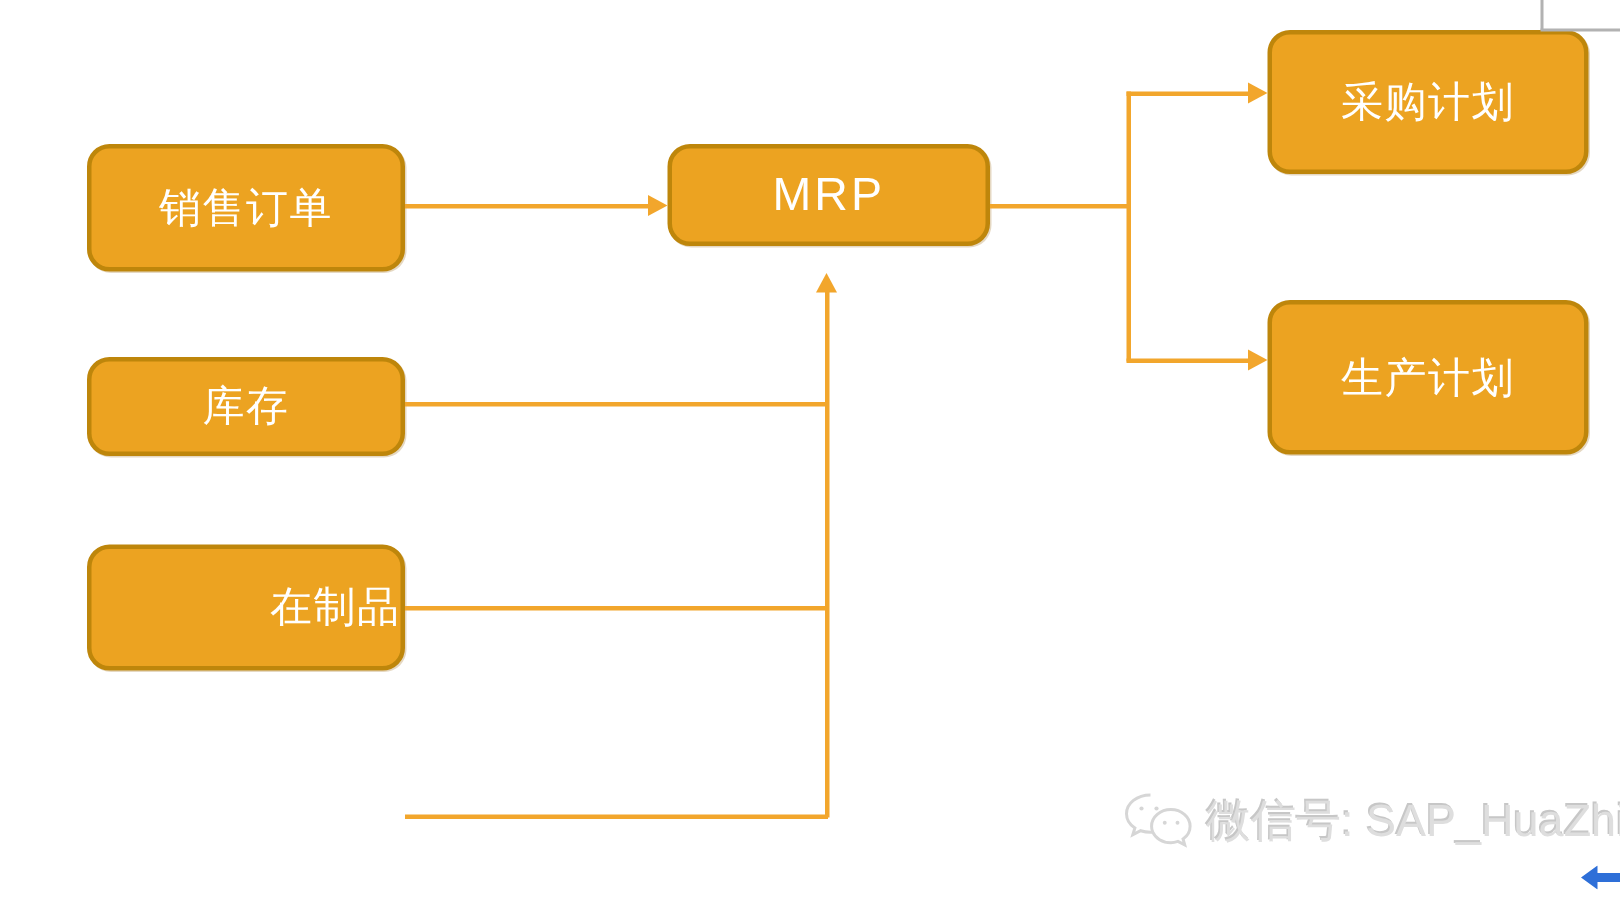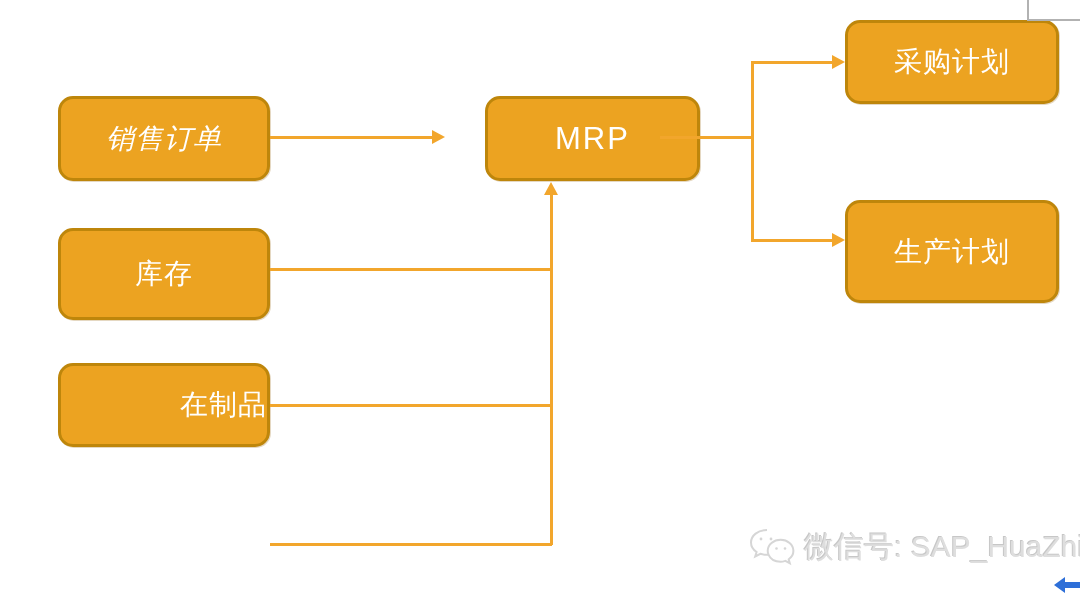--- a/index.html
+++ b/index.html
@@ -14,26 +14,26 @@
     border-radius:15px;
     box-sizing:border-box;
     display:flex;align-items:center;justify-content:center;
     color:#ffffff;
     font-size:28px;
     letter-spacing:1px;
     box-shadow:1px 1px 0 rgba(150,100,10,.25);
   }
   .node.mrp{font-size:31px;letter-spacing:2px;}
 
-  #node-sales-order      {left:58px;  top:96px;  width:212px; height:85px;font-style:italic;}
-  #node-inventory        {left:58px;  top:228px; width:212px; height:92px;}
+  #node-sales-order      {left:58px;  top:96px;  width:212px; height:85px;}
+  #node-inventory        {left:58px;  top:238px; width:212px; height:66px;}
   #node-wip              {left:58px;  top:363px; width:212px; height:84px;justify-content:flex-end;}
   #node-in-transit       {left:58px;  top:503px; width:212px; height:84px;}
-  #node-mrp              {left:445px; top:96px;  width:215px; height:85px;margin-left:40px;}
-  #node-purchase-plan    {left:845px; top:20px;  width:214px; height:84px;}
+  #node-mrp              {left:445px; top:96px;  width:215px; height:68px;}
+  #node-purchase-plan    {left:845px; top:20px;  width:214px; height:96px;}
   #node-production-plan  {left:845px; top:200px; width:214px; height:103px;}
 
   
   .hline,.vline{position:absolute;background:#F2A62C;}
   .hline{height:2.5px;}
   .vline{width:2.5px;}
 
   #edge-sales-mrp   {left:270px; top:136px; width:163px;}
   #edge-inv-trunk   {left:270px; top:268px; width:281px;}
   #edge-wip-trunk   {left:270px; top:404px; width:281px;}

